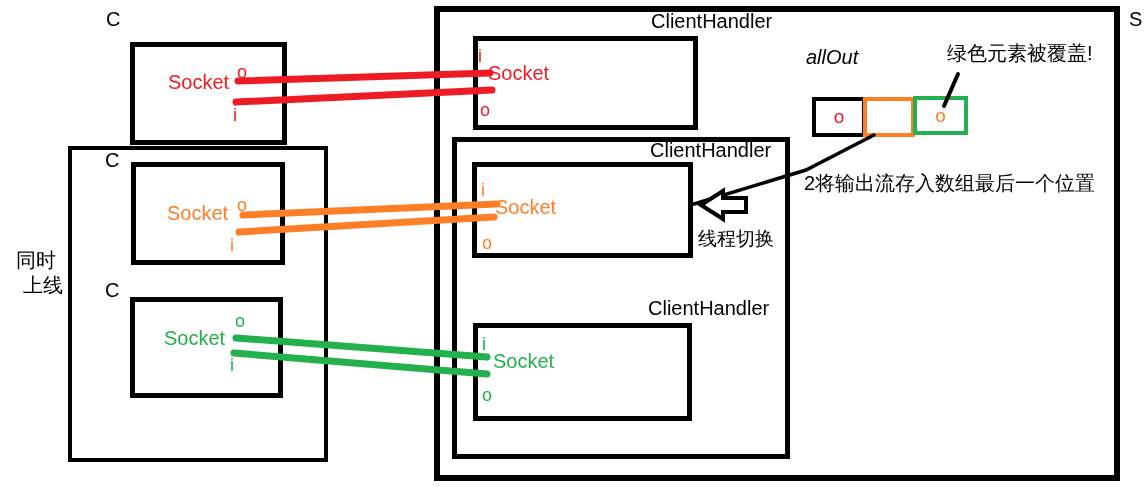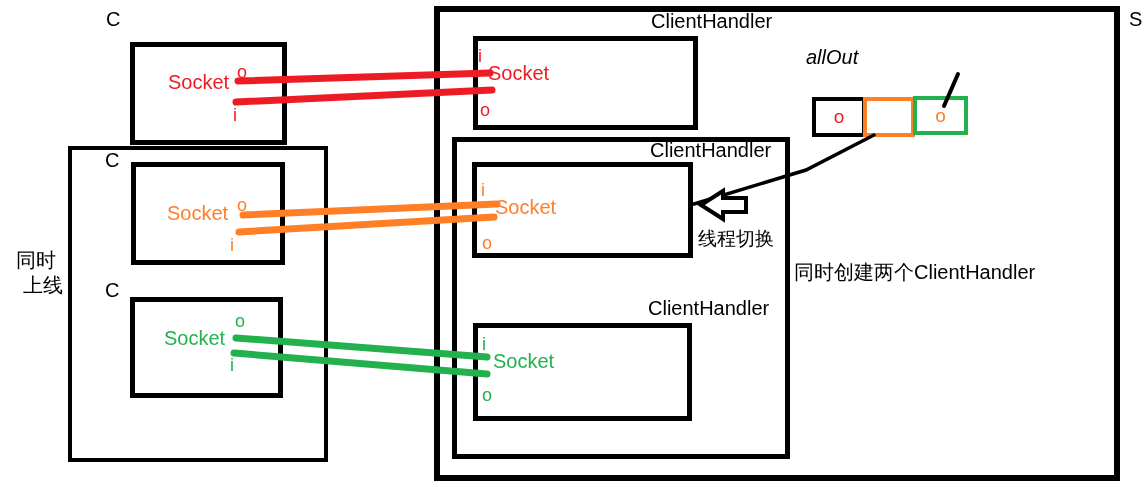--- a/index.html
+++ b/index.html
@@ -81,21 +81,22 @@
   <div class="cell" style="left:812px;top:97px;width:54px;height:40px;border:4px solid #000;">
     <span class="red">o</span>
   </div>
   <div class="cell" style="left:863px;top:97px;width:52px;height:40px;border:4px solid #ff7f27;">
     <span></span>
   </div>
   <div class="cell" style="left:913px;top:96px;width:55px;height:39px;border:4px solid #22b14c;">
     <span class="orange">o</span>
   </div>
 
-  <div class="abs t20 black txt" style="left:794px;top:261px;">同时创建两个ClientHandler</div>
+  <div class="abs t20 black txt" style="left:947px;top:42px;">绿色元素被覆盖!</div>
+  <div class="abs t20 black txt" style="left:804px;top:172px;">2将输出流存入数组最后一个位置</div>
 
   <svg class="overlay" width="1145" height="487" viewBox="0 0 1145 487">
 
     <line x1="238" y1="81" x2="490" y2="73" class="stroke-red" stroke-width="7" stroke-linecap="round"></line>
     <line x1="236" y1="102" x2="492" y2="90" class="stroke-red" stroke-width="7" stroke-linecap="round"></line>
 
     <line x1="243" y1="215" x2="497" y2="204" class="stroke-orange" stroke-width="7" stroke-linecap="round"></line>
     <line x1="239" y1="232" x2="494" y2="217" class="stroke-orange" stroke-width="7" stroke-linecap="round"></line>
 
     <line x1="236" y1="338" x2="487" y2="357" class="stroke-green" stroke-width="7" stroke-linecap="round"></line>

